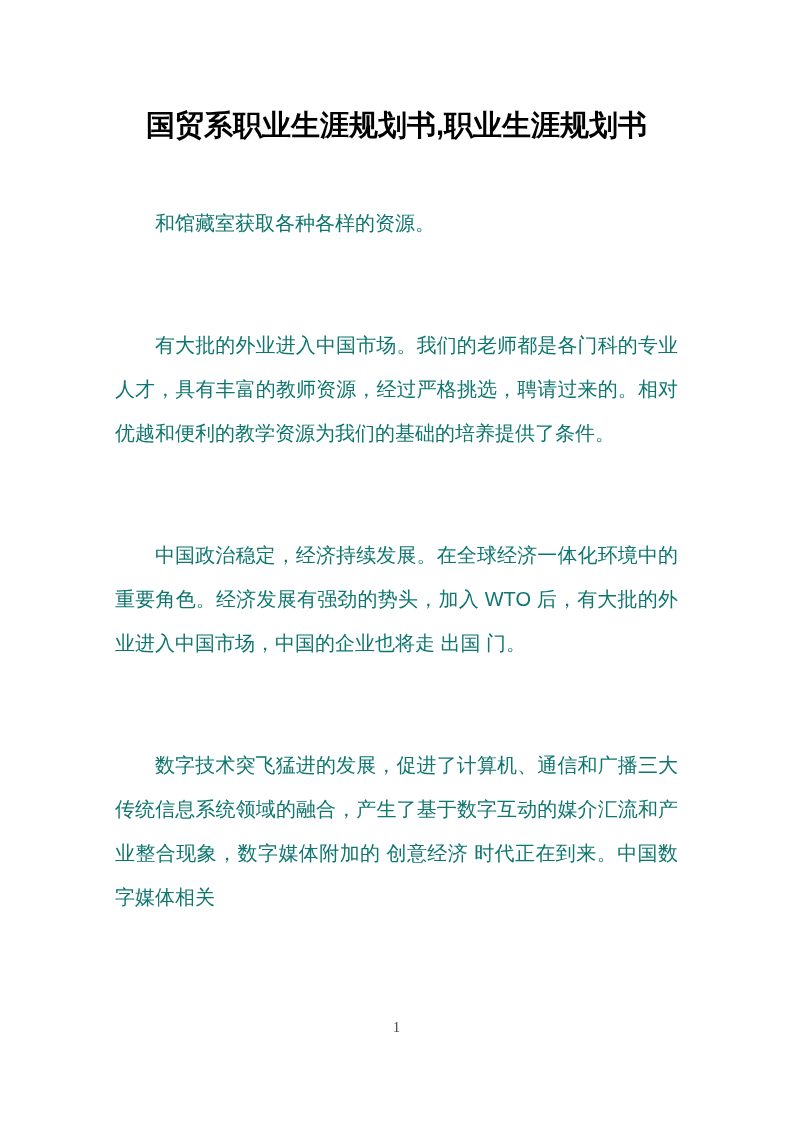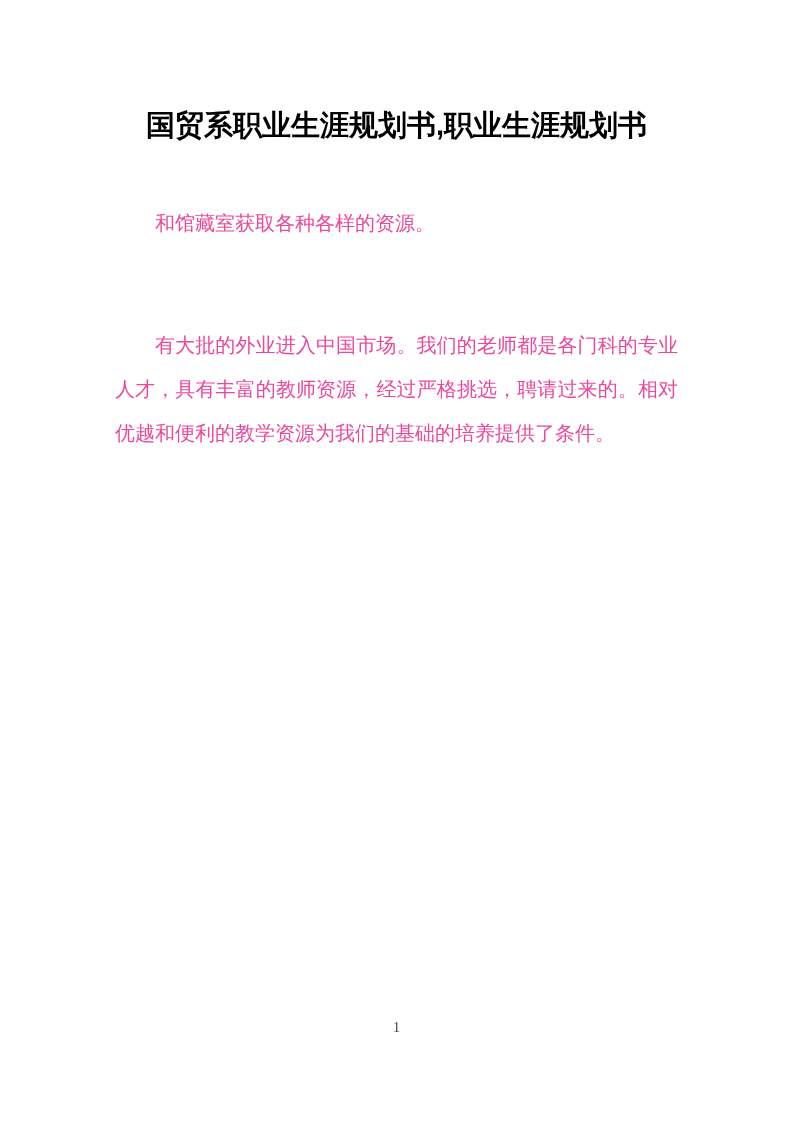--- a/index.html
+++ b/index.html
@@ -27,21 +27,21 @@
     text-align: center;
     color: #000000;
     white-space: nowrap;
   }
   .para {
     margin: 78px 0 0 0;
     font-size: 20px;
     line-height: 44px;
     text-align: justify;
     text-indent: 2em;
-    color: #ec4899;
+    color: #0f766e;
     word-break: break-all;
   }
   .para.first {
     margin-top: 56px;
   }
   .page-number {
     position: absolute;
     left: 0;
     right: 0;
     top: 1020px;
@@ -56,17 +56,19 @@
 
 <div class="page">
 
   <h1 class="doc-title">国贸系职业生涯规划书,职业生涯规划书</h1>
 
   <p class="para first">和馆藏室获取各种各样的资源。</p>
 
   <p class="para">有大批的外业进入中国市场。我们的老师都是各门科的专业人才，具有丰富的教师资源，经过严格挑选，聘请过来的。相对优越和便利的教学资源为我们的基础的培养提供了条件。</p>
 
 
+  <p class="para">中国政治稳定，经济持续发展。在全球经济一体化环境中的重要角色。经济发展有强劲的势头，加入 WTO 后，有大批的外业进入中国市场，中国的企业也将走 出国 门。</p>
 
+  <p class="para">数字技术突飞猛进的发展，促进了计算机、通信和广播三大传统信息系统领域的融合，产生了基于数字互动的媒介汇流和产业整合现象，数字媒体附加的 创意经济 时代正在到来。中国数字媒体相关</p>
 
   <div class="page-number">1</div>
 
 </div>
 
 </body></html>

